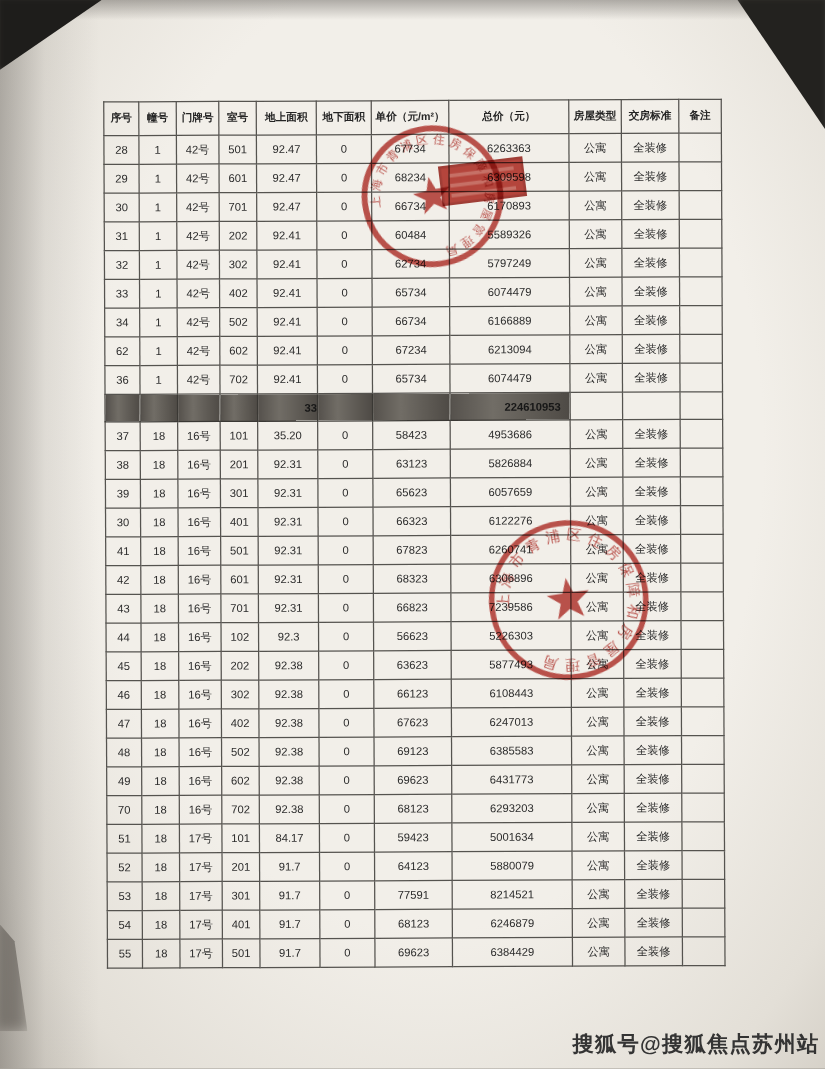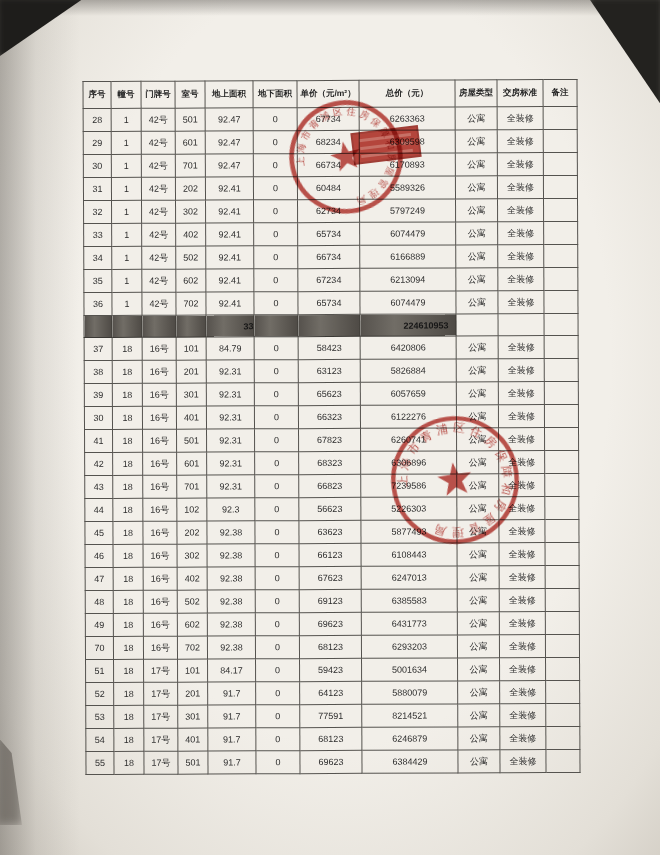--- a/index.html
+++ b/index.html
@@ -173,21 +173,21 @@
             <td>502</td>
             <td>92.41</td>
             <td>0</td>
             <td>66734</td>
             <td>6166889</td>
             <td>公寓</td>
             <td>全装修</td>
             <td></td>
           </tr>
           <tr>
-            <td>35</td>
+            <td>62</td>
             <td>1</td>
             <td>42号</td>
             <td>602</td>
             <td>92.41</td>
             <td>0</td>
             <td>67234</td>
             <td>6213094</td>
             <td>公寓</td>
             <td>全装修</td>
             <td></td>
@@ -216,24 +216,24 @@
             <td class="dark">224610953</td>
             <td></td>
             <td></td>
             <td></td>
           </tr>
           <tr>
             <td>37</td>
             <td>18</td>
             <td>16号</td>
             <td>101</td>
-            <td>84.79</td>
+            <td>35.20</td>
             <td>0</td>
             <td>58423</td>
-            <td>6420806</td>
+            <td>4953686</td>
             <td>公寓</td>
             <td>全装修</td>
             <td></td>
           </tr>
           <tr>
             <td>38</td>
             <td>18</td>
             <td>16号</td>
             <td>201</td>
             <td>92.31</td>
@@ -490,14 +490,15 @@
     <circle cx="75" cy="75" r="69" fill="none" stroke="#b5302a" stroke-width="5"></circle>
     <polygon fill="#b5302a" points="75,55 79.7,68.5 94,68.8 82.6,77.5 86.8,91.2 75,83 63.2,91.2 67.4,77.5 56,68.8 70.3,68.5"></polygon>
     <defs>
         <path id="ringB" d="M 75,75 m -54,0 a 54,54 0 1,1 108,0 a 54,54 0 1,1 -108,0"></path>
       </defs>
     <text fill="#b5302a" font-size="13" letter-spacing="5">
       <textPath href="#ringB">上海市青浦区住房保障和房屋管理局</textPath>
     </text>
   </svg>
 
+  <div class="watermark">搜狐号@搜狐焦点苏州站</div>
 
 </div>
 
 </body></html>

